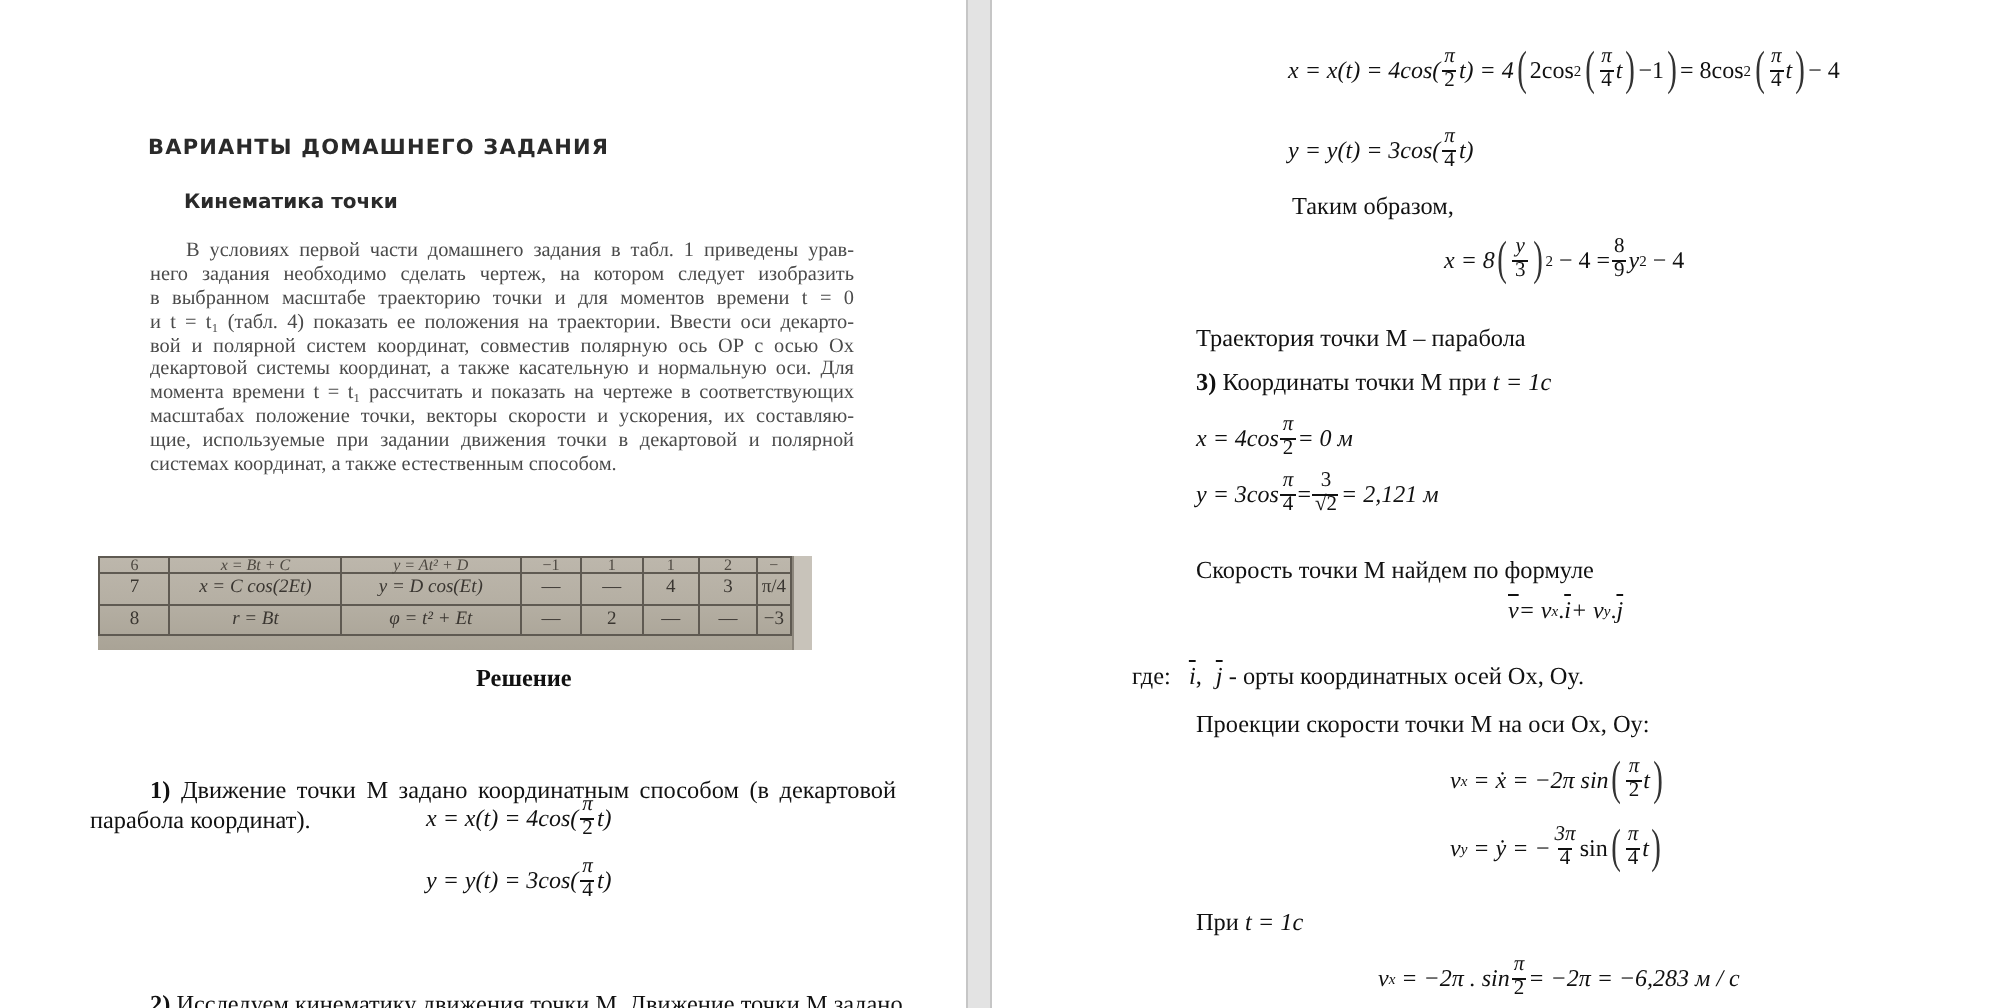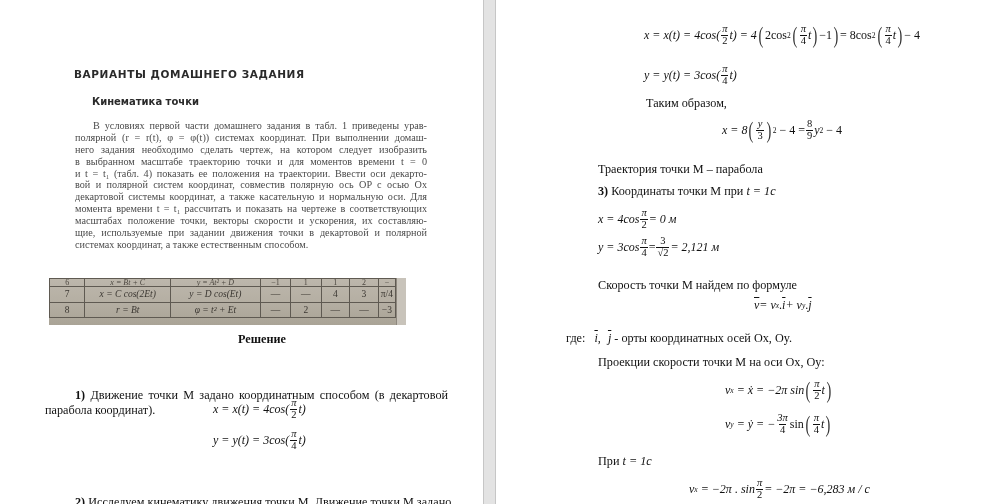--- a/index.html
+++ b/index.html
@@ -55,21 +55,20 @@
 </head>
 <body>
 
 <div class="page" id="left-page">
 
   <div class="abs scan-h1" style="left:74px; top:68px;">ВАРИАНТЫ ДОМАШНЕГО ЗАДАНИЯ</div>
   <div class="abs scan-h2" style="left:92px; top:96px;">Кинематика точки</div>
 
   <div class="abs scan-para" style="left:75px; top:120px;">
     <span class="ln" style="padding-left:18px;">В условиях первой части домашнего задания в табл. 1 приведены урав-</span>
-    <span class="ln">полярной  (r = r(t),   φ = φ(t))  системах координат. При выполнении домаш-</span>
     <span class="ln">него задания необходимо сделать чертеж, на котором следует изобразить</span>
     <span class="ln">в выбранном масштабе траекторию точки и для моментов времени  t = 0</span>
     <span class="ln">и t = t₁ (табл. 4) показать ее положения на траектории. Ввести оси декарто-</span>
     <span class="ln">вой и полярной систем координат, совместив полярную ось OP с осью  Ox</span>
     <span class="ln">декартовой системы координат, а также касательную и нормальную оси. Для</span>
     <span class="ln">момента времени t = t₁ рассчитать и показать на чертеже в соответствующих</span>
     <span class="ln">масштабах положение точки, векторы скорости и ускорения, их составляю-</span>
     <span class="ln">щие, используемые при задании движения точки в декартовой и полярной</span>
     <span class="ln last">системах координат, а также естественным способом.</span>
   </div>

